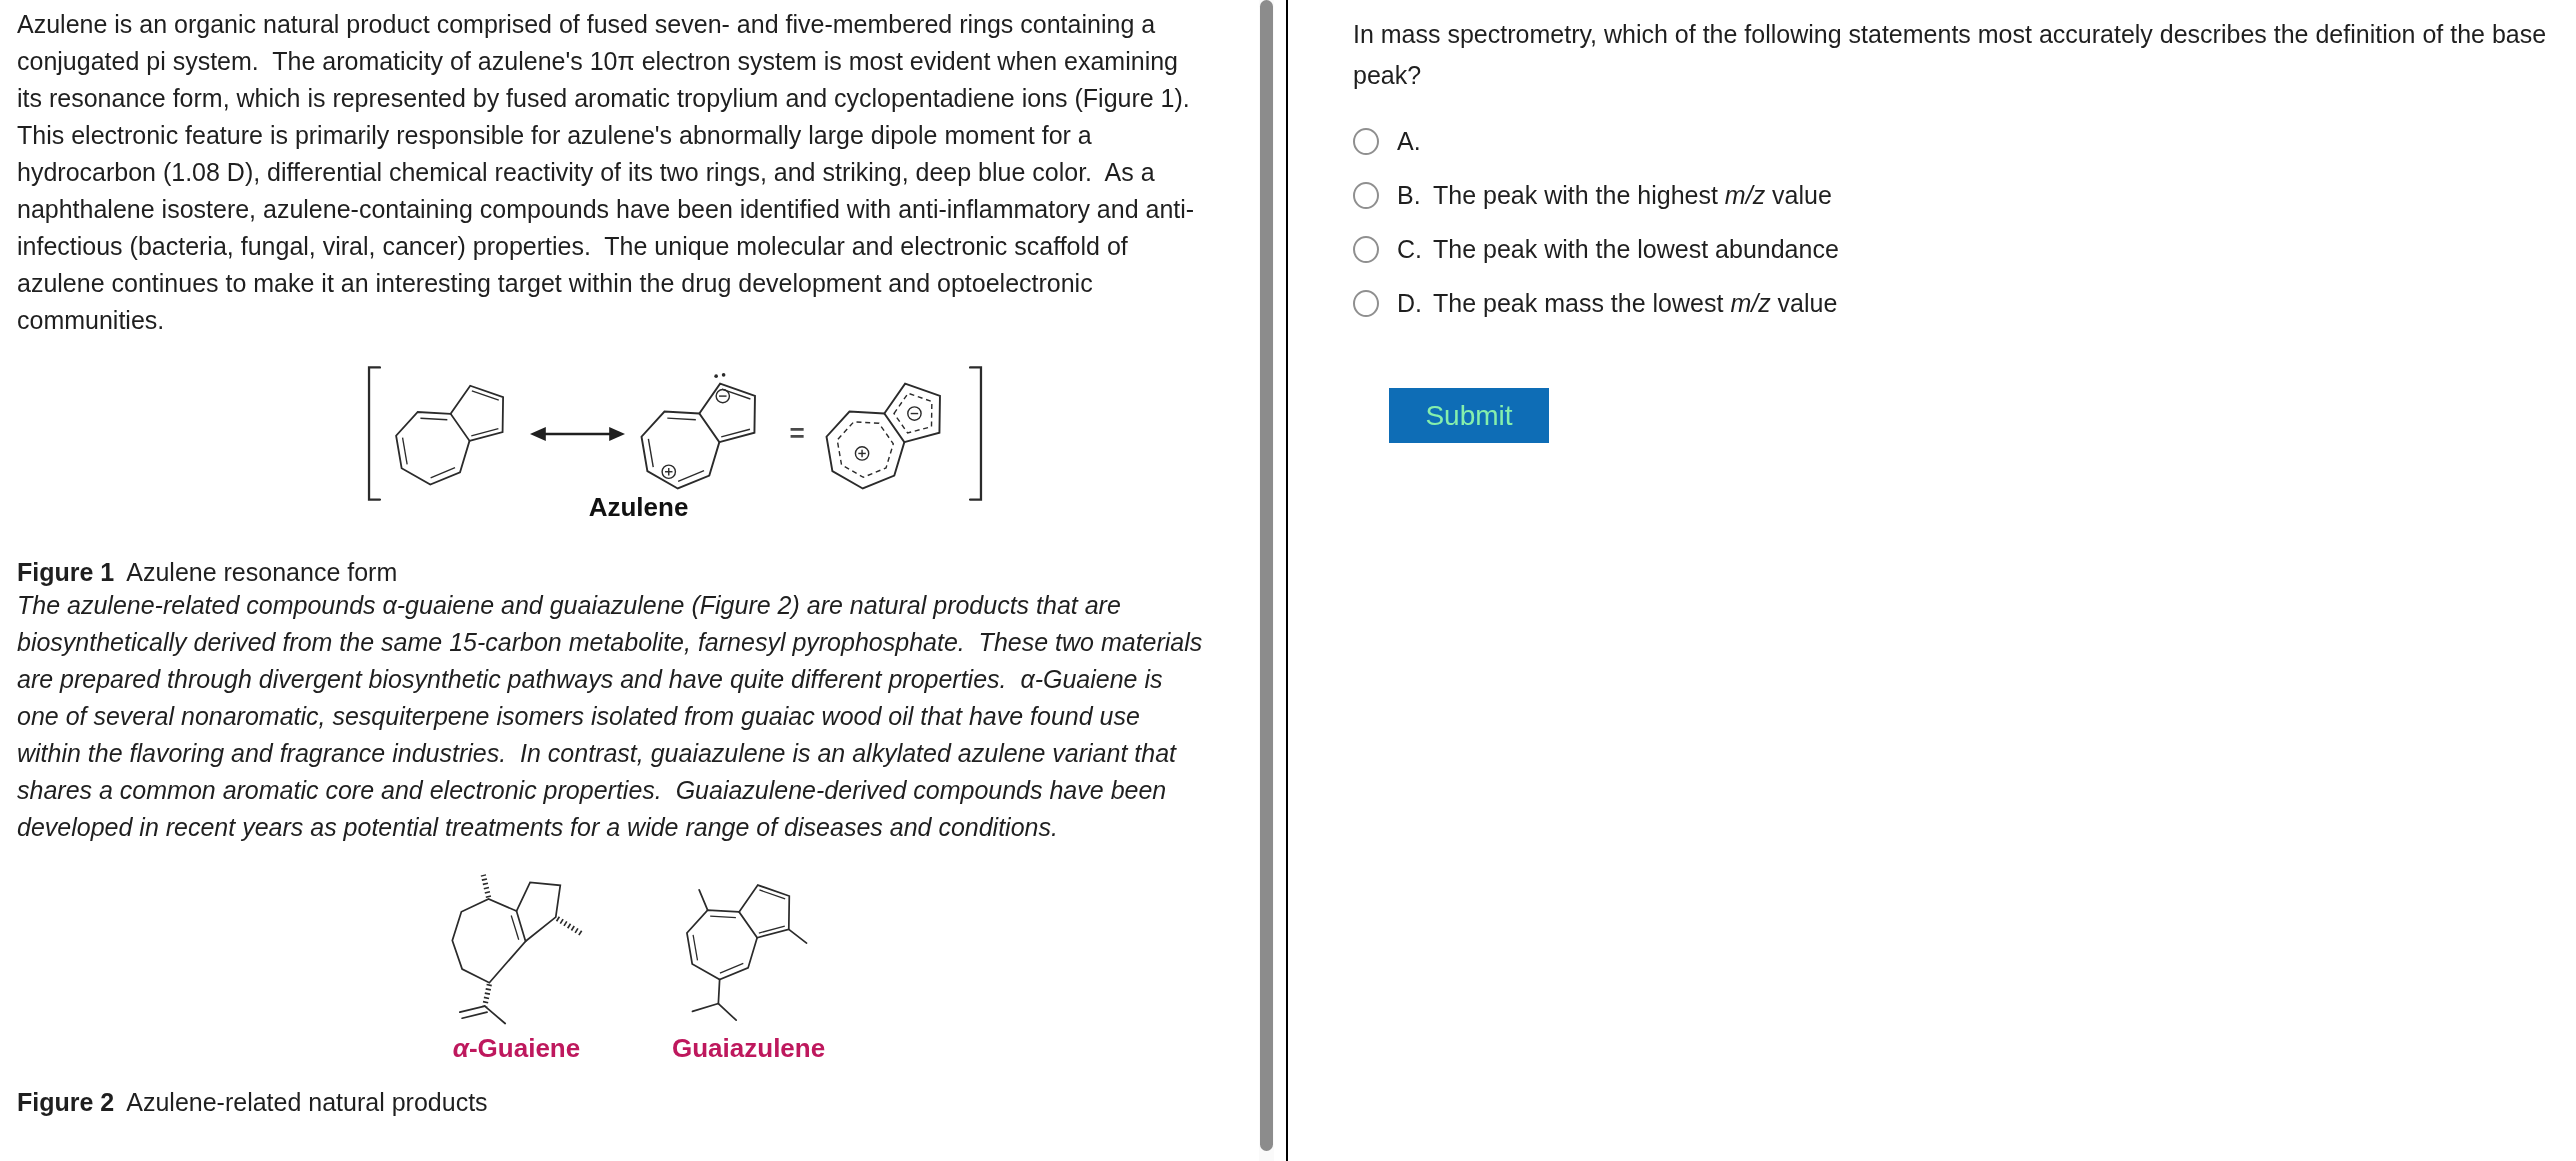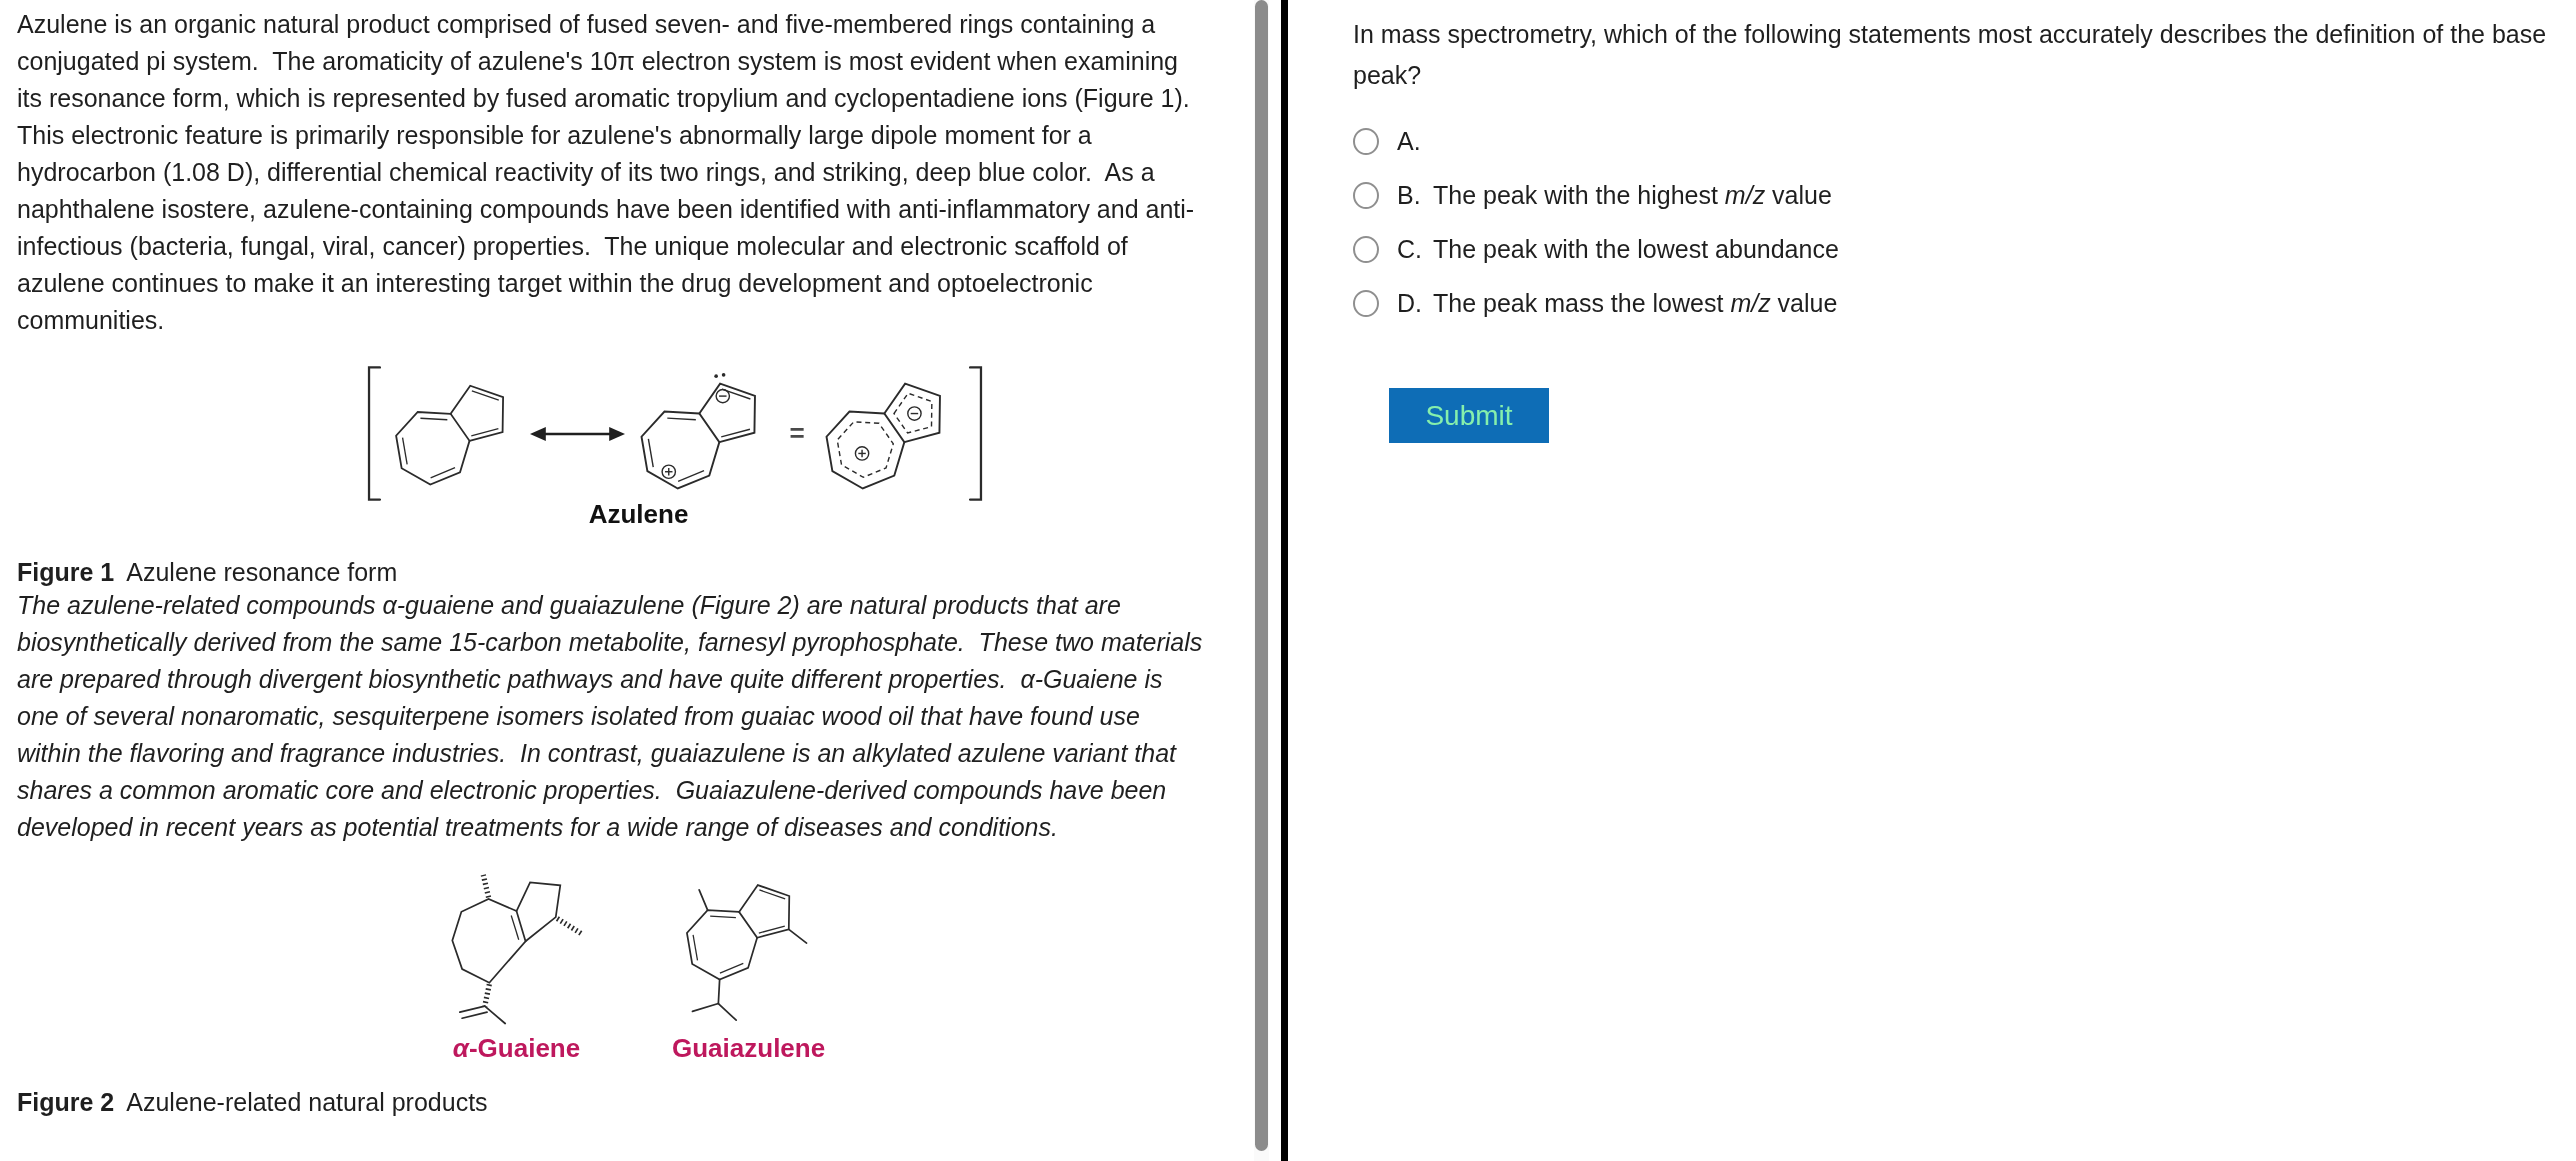--- a/index.html
+++ b/index.html
@@ -9,21 +9,21 @@
     overflow: hidden;
     font-family: "Liberation Sans", sans-serif;
     color: #1f1f1f;
   }
   body { display: flex; }
 
   
   .left-pane {
     position: relative;
     width: 1288px; height: 1161px;
-    border-right: 7px solid #000000;
+    border-right: 2px solid #000000;
     padding: 6px 0 17px 17px;
     flex: none;
   }
   .scroll-track {
     position: absolute; top: 0; right: 12px;
     width: 15px; height: 1161px;
     background: #fafafa;
   }
   .scroll-thumb {
     position: absolute; top: 0; left: 1px;
@@ -39,21 +39,21 @@
   .fig1-wrap { position: relative; margin: 26px 0 0 348px; width: 656px; }
   .fig-row { display: flex; align-items: center; }
   .bracket { flex: none; }
   .mol { flex: none; }
   .res-arrow { flex: none; margin: 0 -2px; }
   .eq-sign {
     flex: none; width: 26px; text-align: center;
     font-size: 26px; font-weight: bold; color: #4a4a4a;
   }
   .mol-label {
-    position: absolute; left: 194px; top: 134px;
+    position: absolute; left: 194px; top: 127px;
     width: 159px; text-align: center;
     font-size: 26px; font-weight: bold; color: #111;
   }
   .fig-caption { margin-top: 56px; font-size: 25px; }
   .fig-caption .cap-label { font-weight: bold; }
   .fig-caption .cap-text { margin-left: 12px; }
   .fig2-caption { margin-top: 24px; }
   .para2 { margin-top: 0; font-style: italic; }
   .fig2-wrap { margin: 18px 0 0 424px; }
   .fig2-structs { display: flex; align-items: flex-end; gap: 80px; }

